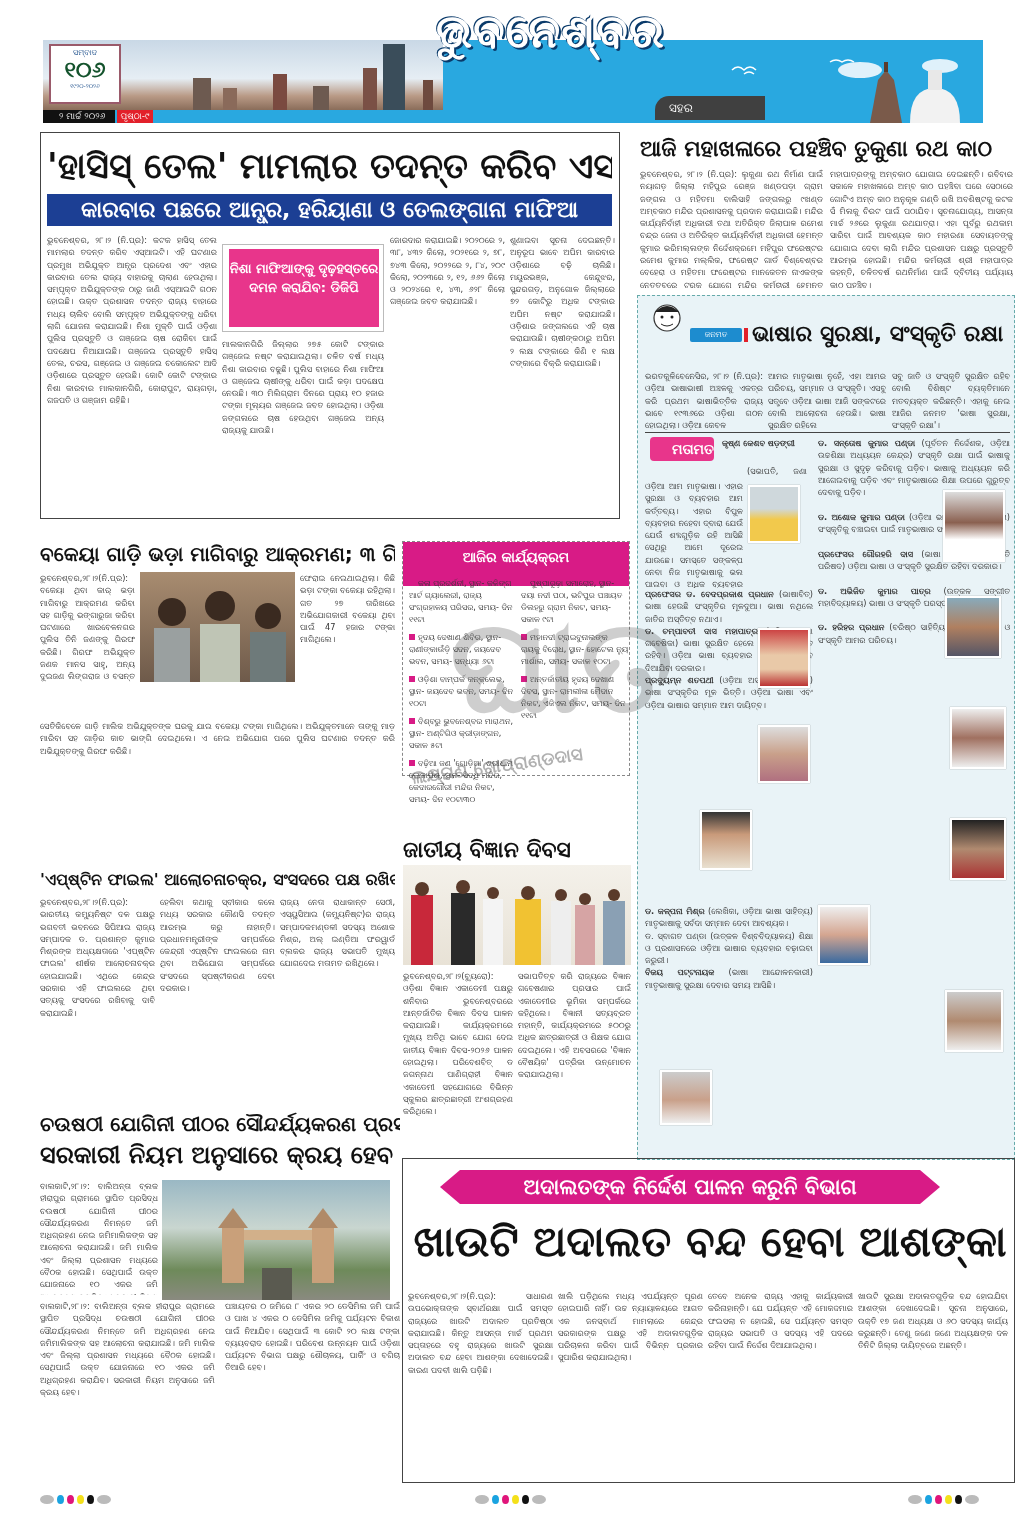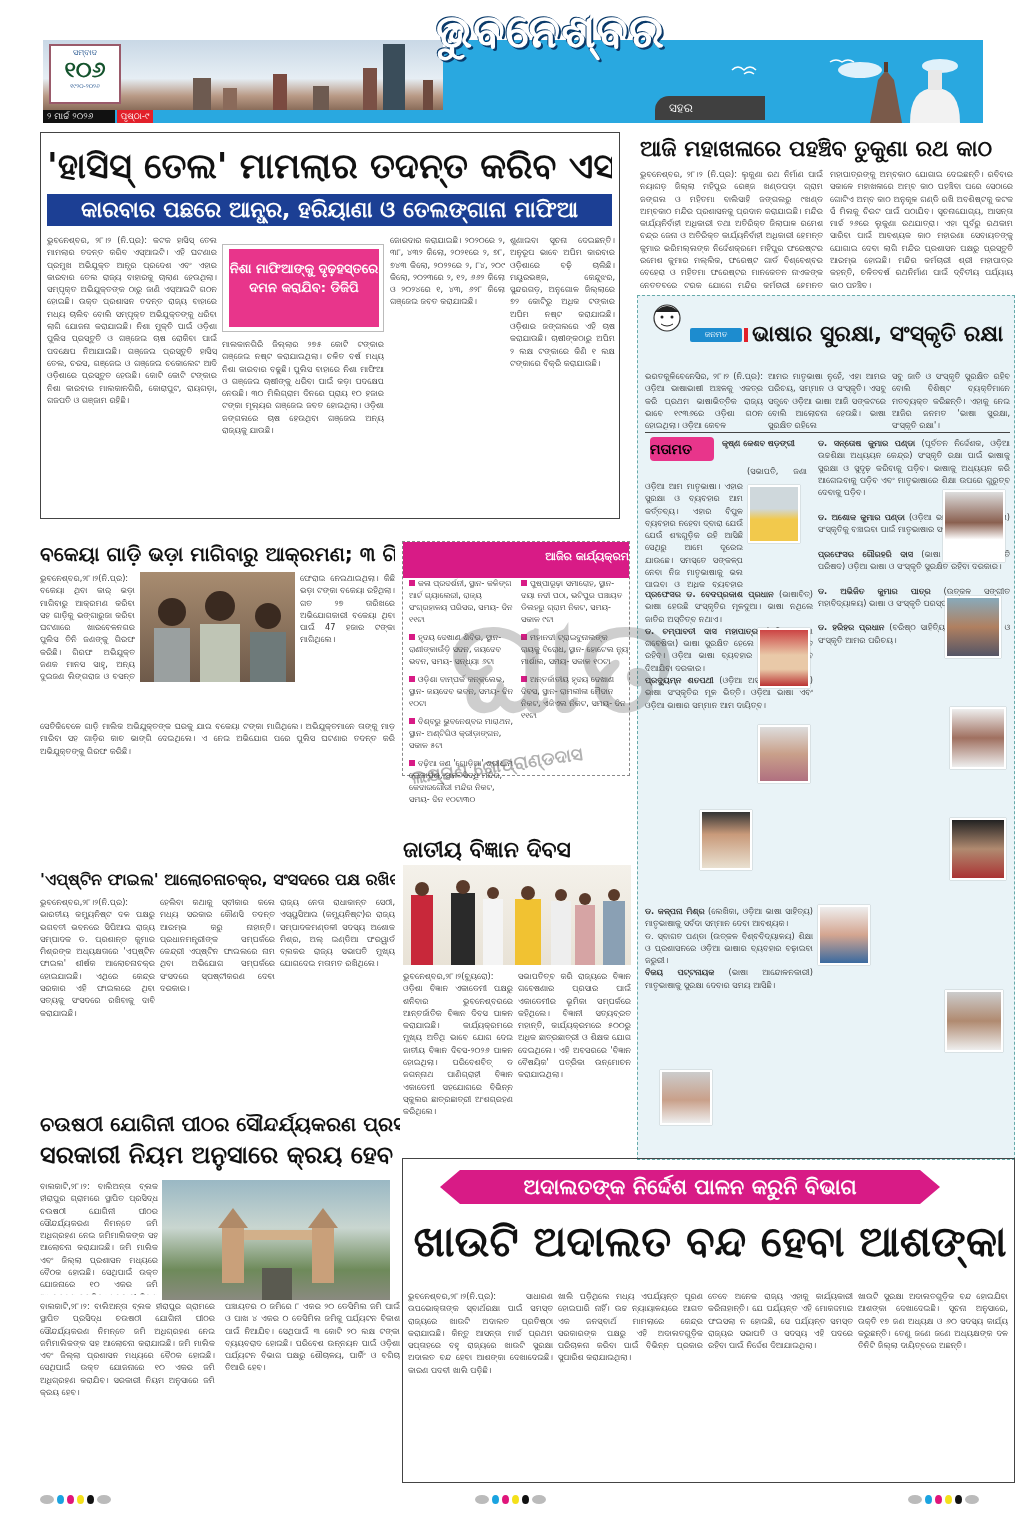--- a/index.html
+++ b/index.html
@@ -7,40 +7,40 @@
 .abs{position:absolute}
 .masthead{left:43px;top:40px;width:940px;height:83px}
 .mh-city{left:0;top:0;width:400px;height:70px;background:linear-gradient(180deg,#c9d8e6 0%,#e6eef4 55%,#b99a86 80%,#8a6d5a 100%);overflow:hidden}
 .mh-city .b{position:absolute;bottom:0;background:#6d5a50}
 .mh-logo{left:6px;top:4px;width:72px;height:60px;background:#fff;border:2px solid #9a5a6a;text-align:center}
 .mh-logo .s1{font-size:8px;color:#1c4e8a;display:block;margin-top:2px}
 .mh-logo .n{font-size:22px;color:#14532d;font-weight:bold;display:block;line-height:24px}
 .mh-logo .s2{font-size:6px;color:#1c4e8a;display:block}
 .mh-blue{left:400px;top:0;width:540px;height:83px;background:#29a8e0;border-radius:22px 0 0 0}
 .mh-bar{left:0;top:70px;width:400px;height:13px;background:#29a8e0}
-.mh-date{left:0;top:70px;width:72px;height:13px;background:#111;color:#fff;font-size:9px;line-height:13px;padding-left:4px}
+.mh-date{left:0;top:70px;width:72px;height:13px;background:#111;color:#fff;font-size:9px;line-height:13px;padding-left:16px}
 .mh-page{left:74px;top:70px;width:36px;height:13px;background:#e2202a;color:#fff;font-size:9px;line-height:13px;text-align:center}
 .mh-title{left:436px;top:4px;font-size:46px;font-weight:bold;color:#fff;text-shadow:2px 2px 0 #0a3a6a,-1px -1px 0 #0a3a6a;letter-spacing:1px}
 .mh-sahar{left:655px;top:96px;width:110px;height:24px;background:#404040;border-radius:14px 0 0 0;color:#fff;font-size:12px;font-weight:normal;padding-left:14px;line-height:24px}
 .temple{left:800px;top:50px;width:180px;height:73px}
 .lead-box{left:40px;top:132px;width:580px;height:387px;border:1.5px solid #444}
 .lead-head{left:47px;top:142px;width:565px;font-size:35px;font-weight:bold;color:#111;line-height:48px;white-space:nowrap;overflow:hidden}
 .lead-sub{left:47px;top:194px;width:565px;height:32px;background:#1c3f94;color:#fff;font-size:22px;font-weight:bold;text-align:center;line-height:32px}
 .col{font-size:8.2px;line-height:12.3px;color:#333;text-align:justify;overflow:hidden}
 .quote-box{left:222px;top:244px;width:162px;height:88px;border:1.5px solid #bbb;background:#fff}
 .quote-inner{position:absolute;left:6px;top:4px;width:150px;height:78px;background:#e8358b;color:#fff;font-size:13px;font-weight:bold;text-align:center;line-height:19px;padding-top:10px}
 .h2{font-weight:bold;color:#111;white-space:nowrap;overflow:hidden}
 .photo{background:linear-gradient(180deg,#a88c70,#6e5a4a)}
 .prog{left:402px;top:541px;width:228px;height:235px;border:1px dashed #888;background:#fff}
-.prog-head{position:absolute;left:0;top:0;width:100%;height:36px;background:#d81b86;color:#fff;font-size:11px;font-weight:bold;text-align:right;line-height:30px}
+.prog-head{position:absolute;left:0;top:0;width:100%;height:44px;background:#d81b86;color:#fff;font-size:14px;font-weight:bold;text-align:center;line-height:30px}
 .prog-col{position:absolute;top:36px;width:108px;font-size:8px;line-height:12px;color:#333}
 .prog-col p{margin-bottom:6px}
 .sq{display:inline-block;width:6px;height:6px;background:#d81b86;margin-right:3px}
 .right-box{left:637px;top:295px;width:378px;height:865px;border:1px dashed #6aa;background:#e9f3f7}
-.opinion-tag{left:650px;top:437px;width:64px;height:24px;background:#e8358b;color:#000000;font-size:14px;font-weight:bold;text-align:left;line-height:24px;border-radius:4px}
+.opinion-tag{left:650px;top:437px;width:64px;height:24px;background:#e8358b;color:#ffffff;font-size:14px;font-weight:bold;text-align:right;line-height:24px;border-radius:4px}
 .jan-tag{left:690px;top:328px;width:52px;height:14px;background:#1d8ccf;color:#fff;font-size:8px;text-align:center;line-height:14px;border-radius:2px}
 .pic{border:2px solid #fff;box-shadow:0 0 1px #888}
 .court-box{left:402px;top:1158px;width:613px;height:325px;border:1.5px solid #444}
 .court-tag{left:440px;top:1170px;width:500px;height:34px;background:#d81b86;color:#fff;font-size:21px;font-weight:bold;text-align:center;line-height:34px;clip-path:polygon(4% 0,96% 0,100% 50%,96% 100%,4% 100%,0 50%)}
 .court-head{left:410px;top:1212px;width:600px;font-size:42px;font-weight:bold;color:#111;text-align:center;line-height:60px}
 .dots{display:flex;gap:3px;align-items:center}
 .dots span{display:inline-block;width:7px;height:9px;border-radius:50%}
 .dots .g{width:14px;background:#bbb}
 .divider{background:#444}
 .watermark{left:450px;top:590px;font-size:130px;color:rgba(80,80,80,.28);font-weight:bold}

